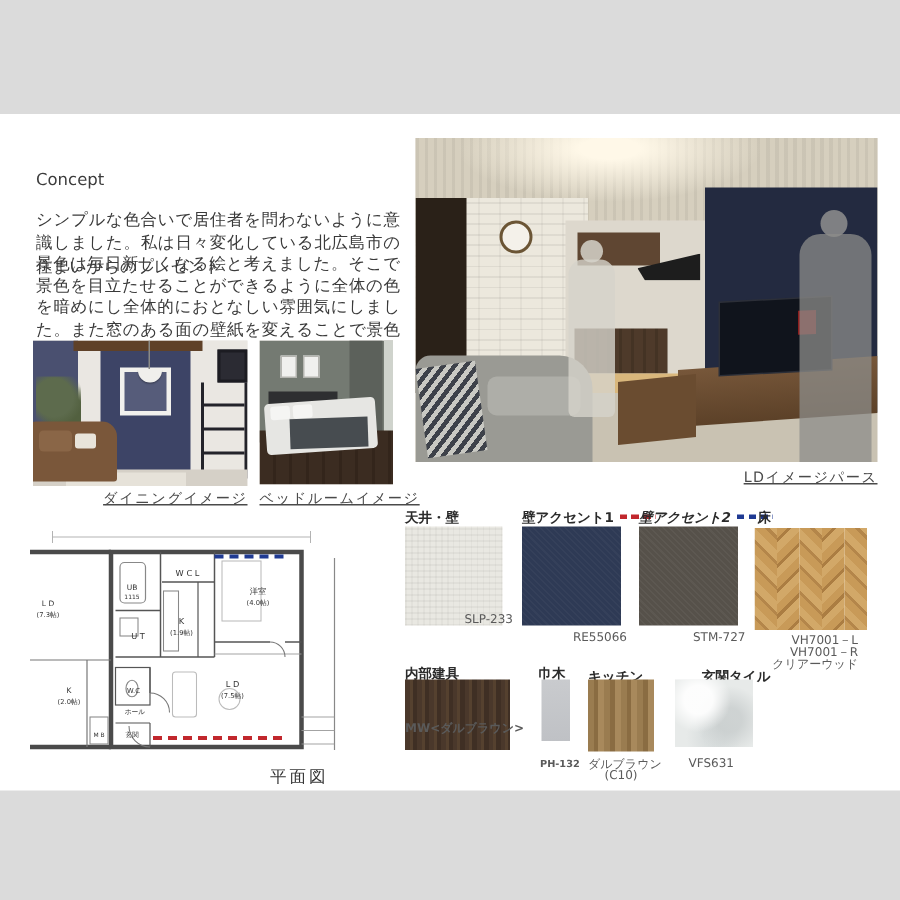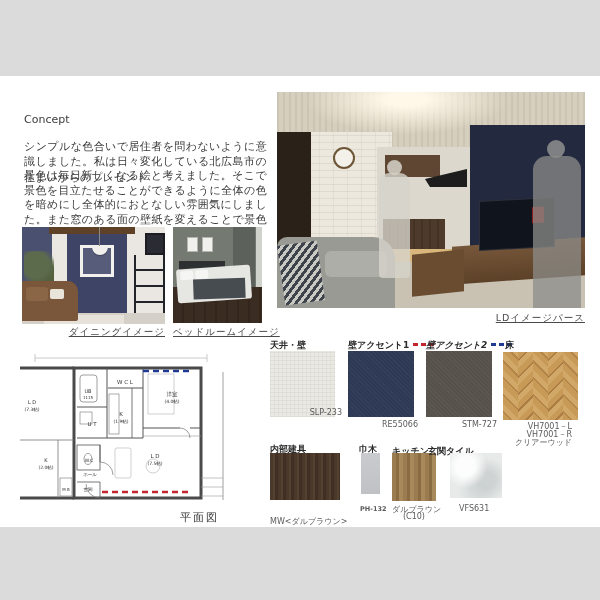--- a/index.html
+++ b/index.html
@@ -212,28 +212,28 @@
     <div class="hb-col hb-a" style="width:15px;"></div>
     <div class="hb-col hb-b" style="width:15px;"></div>
     <div class="hb-col hb-a" style="width:15px;"></div>
   </div>
   <div class="abs sw-code" style="left:503px;top:345px;width:69px;text-align:right;">VH7001－L</div>
   <div class="abs sw-code" style="left:503px;top:353px;width:69px;text-align:right;">VH7001－R</div>
   <div class="abs sw-code" style="left:503px;top:361px;width:69px;text-align:right;">クリアーウッド</div>
 
   <div class="abs sw-label" style="left:270px;top:367px;">内部建具</div>
   <div class="abs sw-box sw-darkwood" style="left:270px;top:377px;width:70px;height:47px;"></div>
-  <div class="abs sw-code" style="left:270px;top:440px;">MW&lt;ダルブラウン&gt;</div>
+  <div class="abs sw-code" style="left:270px;top:404px;font-weight:bold;">MW&lt;ダルブラウン&gt;</div>
 
   <div class="abs sw-label" style="left:359px;top:367px;">巾木</div>
   <div class="abs sw-box sw-gray" style="left:361px;top:377px;width:19px;height:41px;"></div>
   <div class="abs sw-code" style="left:360px;top:429px;font-size:6.5px;font-weight:bold;">PH-132</div>
 
   <div class="abs sw-label" style="left:392px;top:369px;">キッチン</div>
   <div class="abs sw-box sw-kitchenwood" style="left:392px;top:377px;width:44px;height:48px;"></div>
   <div class="abs sw-code" style="left:392px;top:428px;width:44px;text-align:center;">ダルブラウン</div>
   <div class="abs sw-code" style="left:392px;top:436px;width:44px;text-align:center;">(C10)</div>
 
-  <div class="abs sw-label" style="left:428px;top:369px;">玄関タイル</div>
+  <div class="abs sw-label" style="left:468px;top:369px;">玄関タイル</div>
   <div class="abs sw-box sw-marble" style="left:450px;top:377px;width:52px;height:45px;"></div>
   <div class="abs sw-code" style="left:459px;top:428px;">VFS631</div>
 
 </div>
 
 </body></html>

